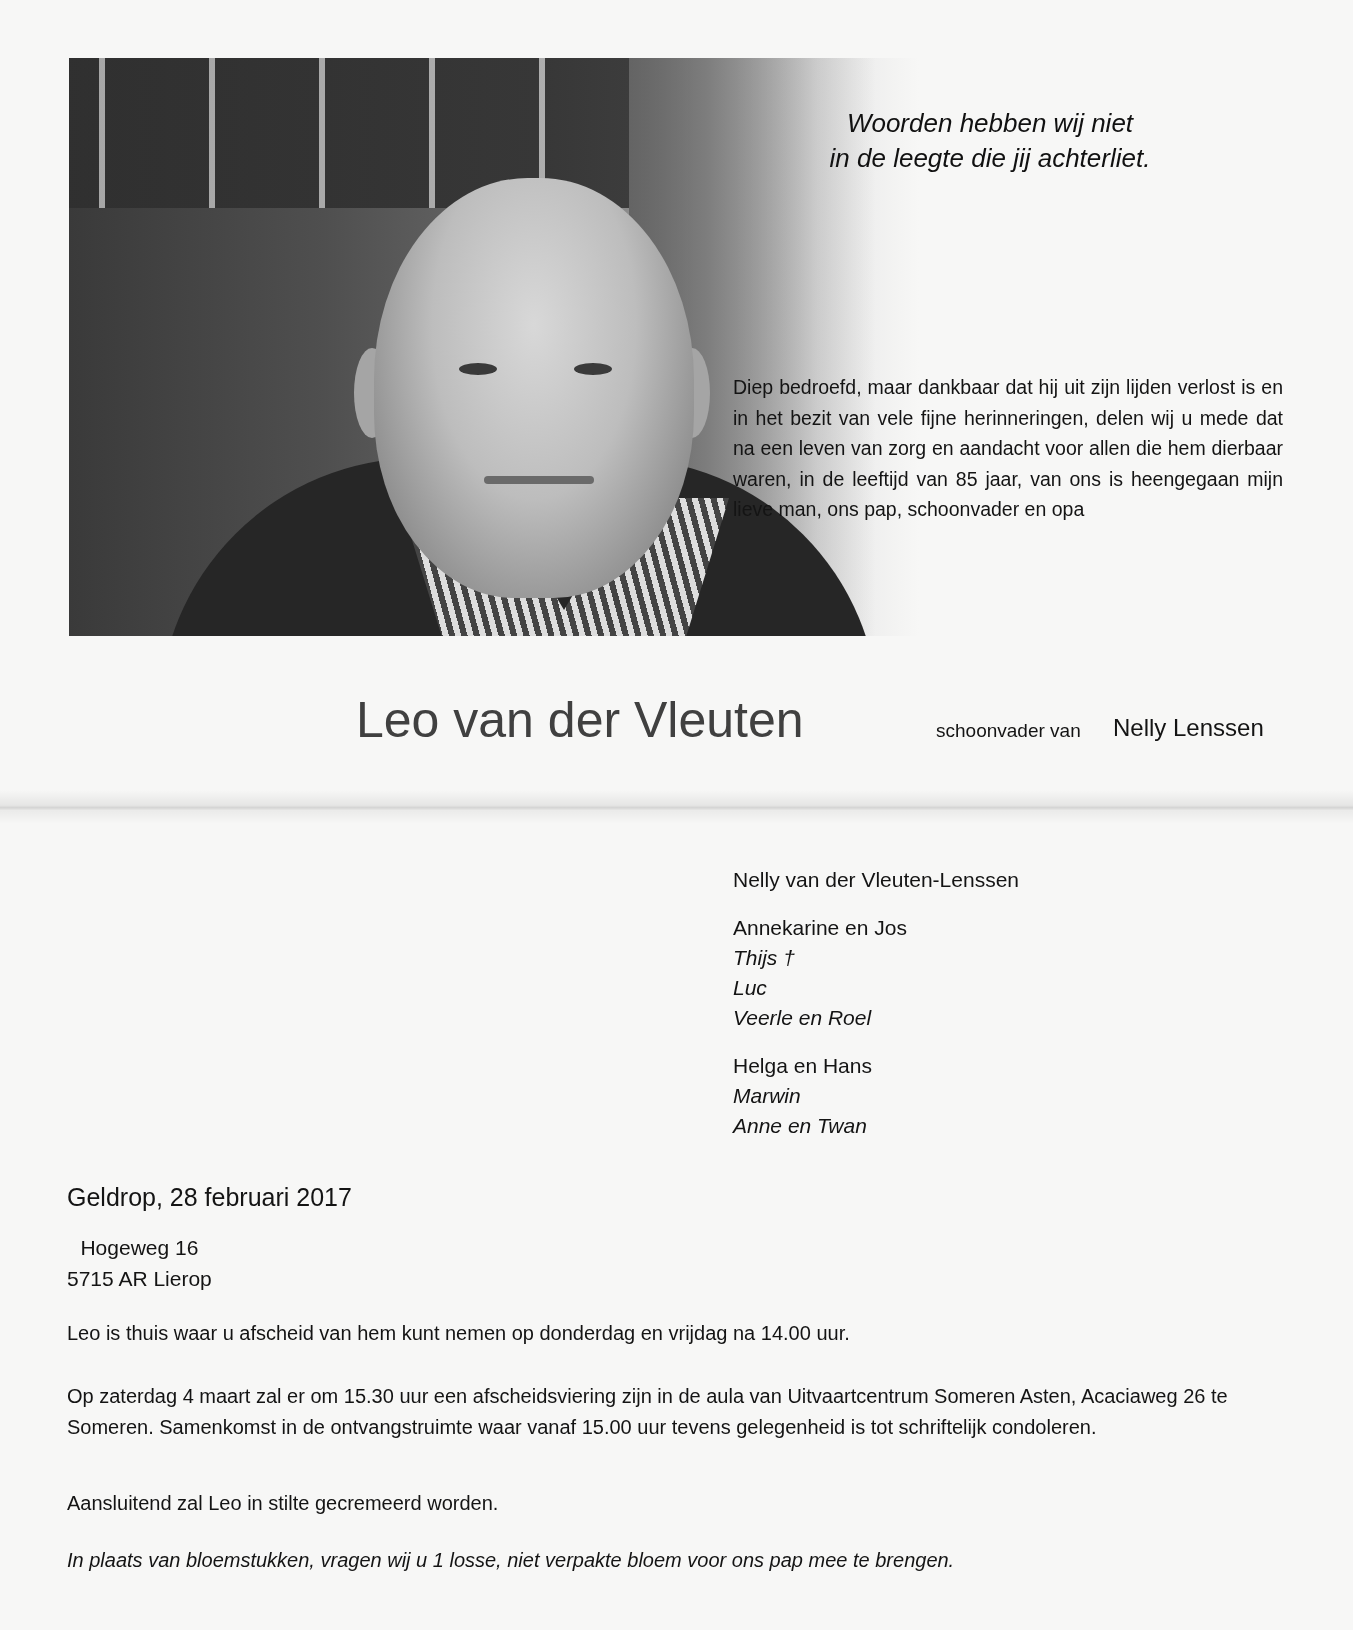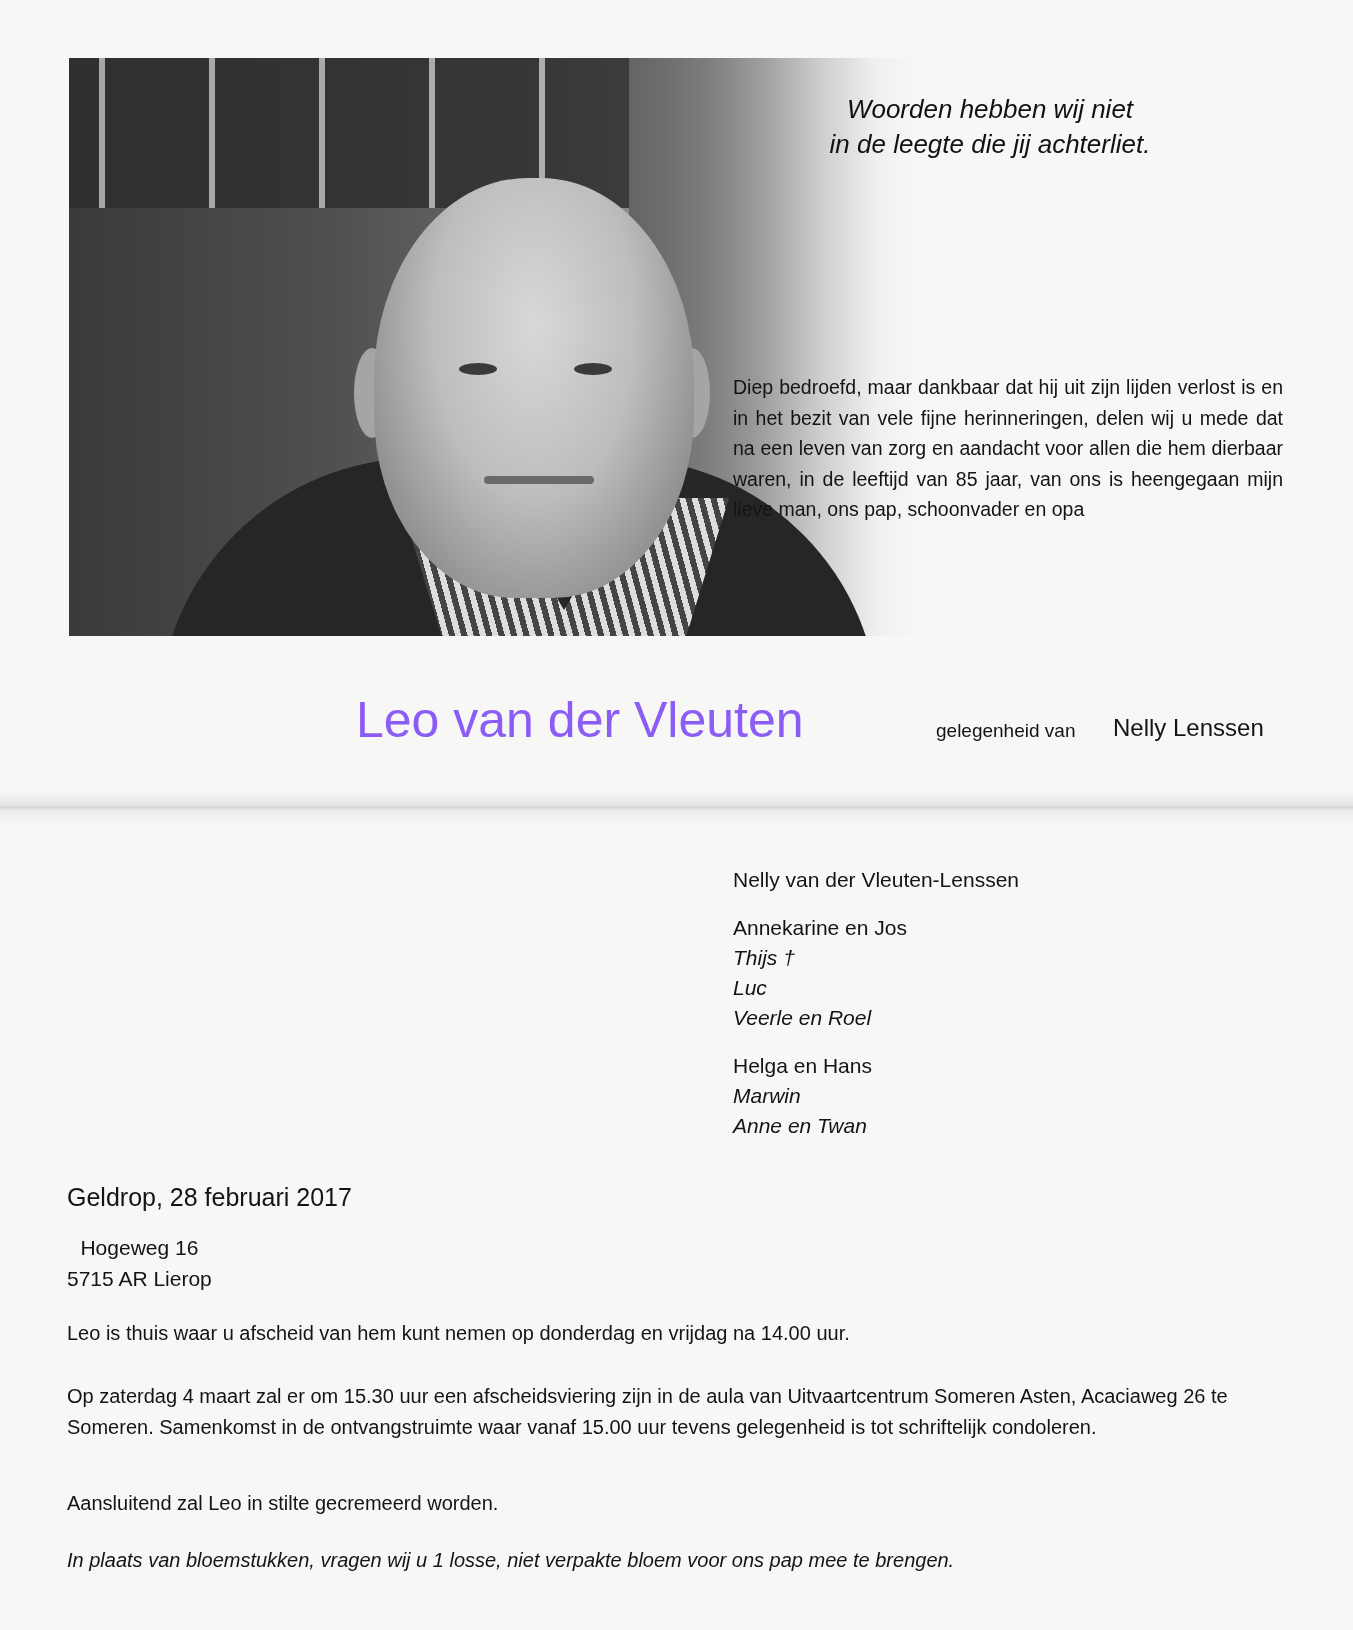--- a/index.html
+++ b/index.html
@@ -41,30 +41,30 @@
     position: absolute; top: 290px; width: 36px; height: 90px; background: #a5a5a5; border-radius: 50%;
   }
   .photo .ear-l { left: 285px; } .photo .ear-r { left: 605px; }
   .photo .eye {
     position: absolute; top: 305px; width: 38px; height: 12px; background: #3a3a3a; border-radius: 50%;
   }
   .photo .eye.l { left: 390px; } .photo .eye.r { left: 505px; }
   .photo .mouth { position: absolute; left: 415px; top: 418px; width: 110px; height: 8px; background: #6a6a6a; border-radius: 6px; }
 
   .poem {
-    position: absolute; left: 780px; top: 92px; width: 420px;
+    position: absolute; left: 780px; top: 106px; width: 420px;
     text-align: center; font-style: italic; font-size: 26px; line-height: 35px; color: #111;
   }
   .poem div { white-space: nowrap; }
   .intro {
     position: absolute; left: 733px; top: 372px; width: 550px;
     font-size: 19.5px; line-height: 30.5px; text-align: justify; text-align-last: left;
   }
   .name {
-    position: absolute; left: 356px; top: 690px; font-size: 50px; line-height: 60px; color: #8b5cf6;
+    position: absolute; left: 356px; top: 690px; font-size: 50px; line-height: 60px; color: #404040;
     white-space: nowrap;
   }
   .spouse-label { position: absolute; left: 936px; top: 720px; font-size: 19px; white-space: nowrap; }
   .spouse-name { position: absolute; left: 1113px; top: 714px; font-size: 24px; white-space: nowrap; }
   .fold {
     position: absolute; left: 0; top: 790px; width: 1353px; height: 34px;
     background: linear-gradient(180deg, rgba(0,0,0,0) 0%, rgba(0,0,0,.07) 45%, rgba(0,0,0,.14) 52%, rgba(0,0,0,.05) 60%, rgba(0,0,0,0) 100%);
   }
   .family { position: absolute; left: 733px; top: 865px; font-size: 21px; line-height: 30px; }
   .family .group { margin-bottom: 18px; }
@@ -95,21 +95,21 @@
 </div>
 
 <div class="poem">
   <div>Woorden hebben wij niet</div>
   <div>in de leegte die jij achterliet.</div>
 </div>
 
 <div class="intro">Diep bedroefd, maar dankbaar dat hij uit zijn lijden verlost is en in het bezit van vele fijne herinneringen, delen wij u mede dat na een leven van zorg en aandacht voor allen die hem dierbaar waren, in de leeftijd van 85 jaar, van ons is heengegaan mijn lieve man, ons pap, schoonvader en opa</div>
 
 <div class="name">Leo van der Vleuten</div>
-<div class="spouse-label">gelegenheid van</div>
+<div class="spouse-label">schoonvader van</div>
 <div class="spouse-name">Nelly Lenssen</div>
 
 <div class="fold"></div>
 
 <div class="family">
   <div class="group">
     <div class="row member">Nelly van der Vleuten-Lenssen</div>
   </div>
   <div class="group">
     <div class="row member">Annekarine en Jos</div>

